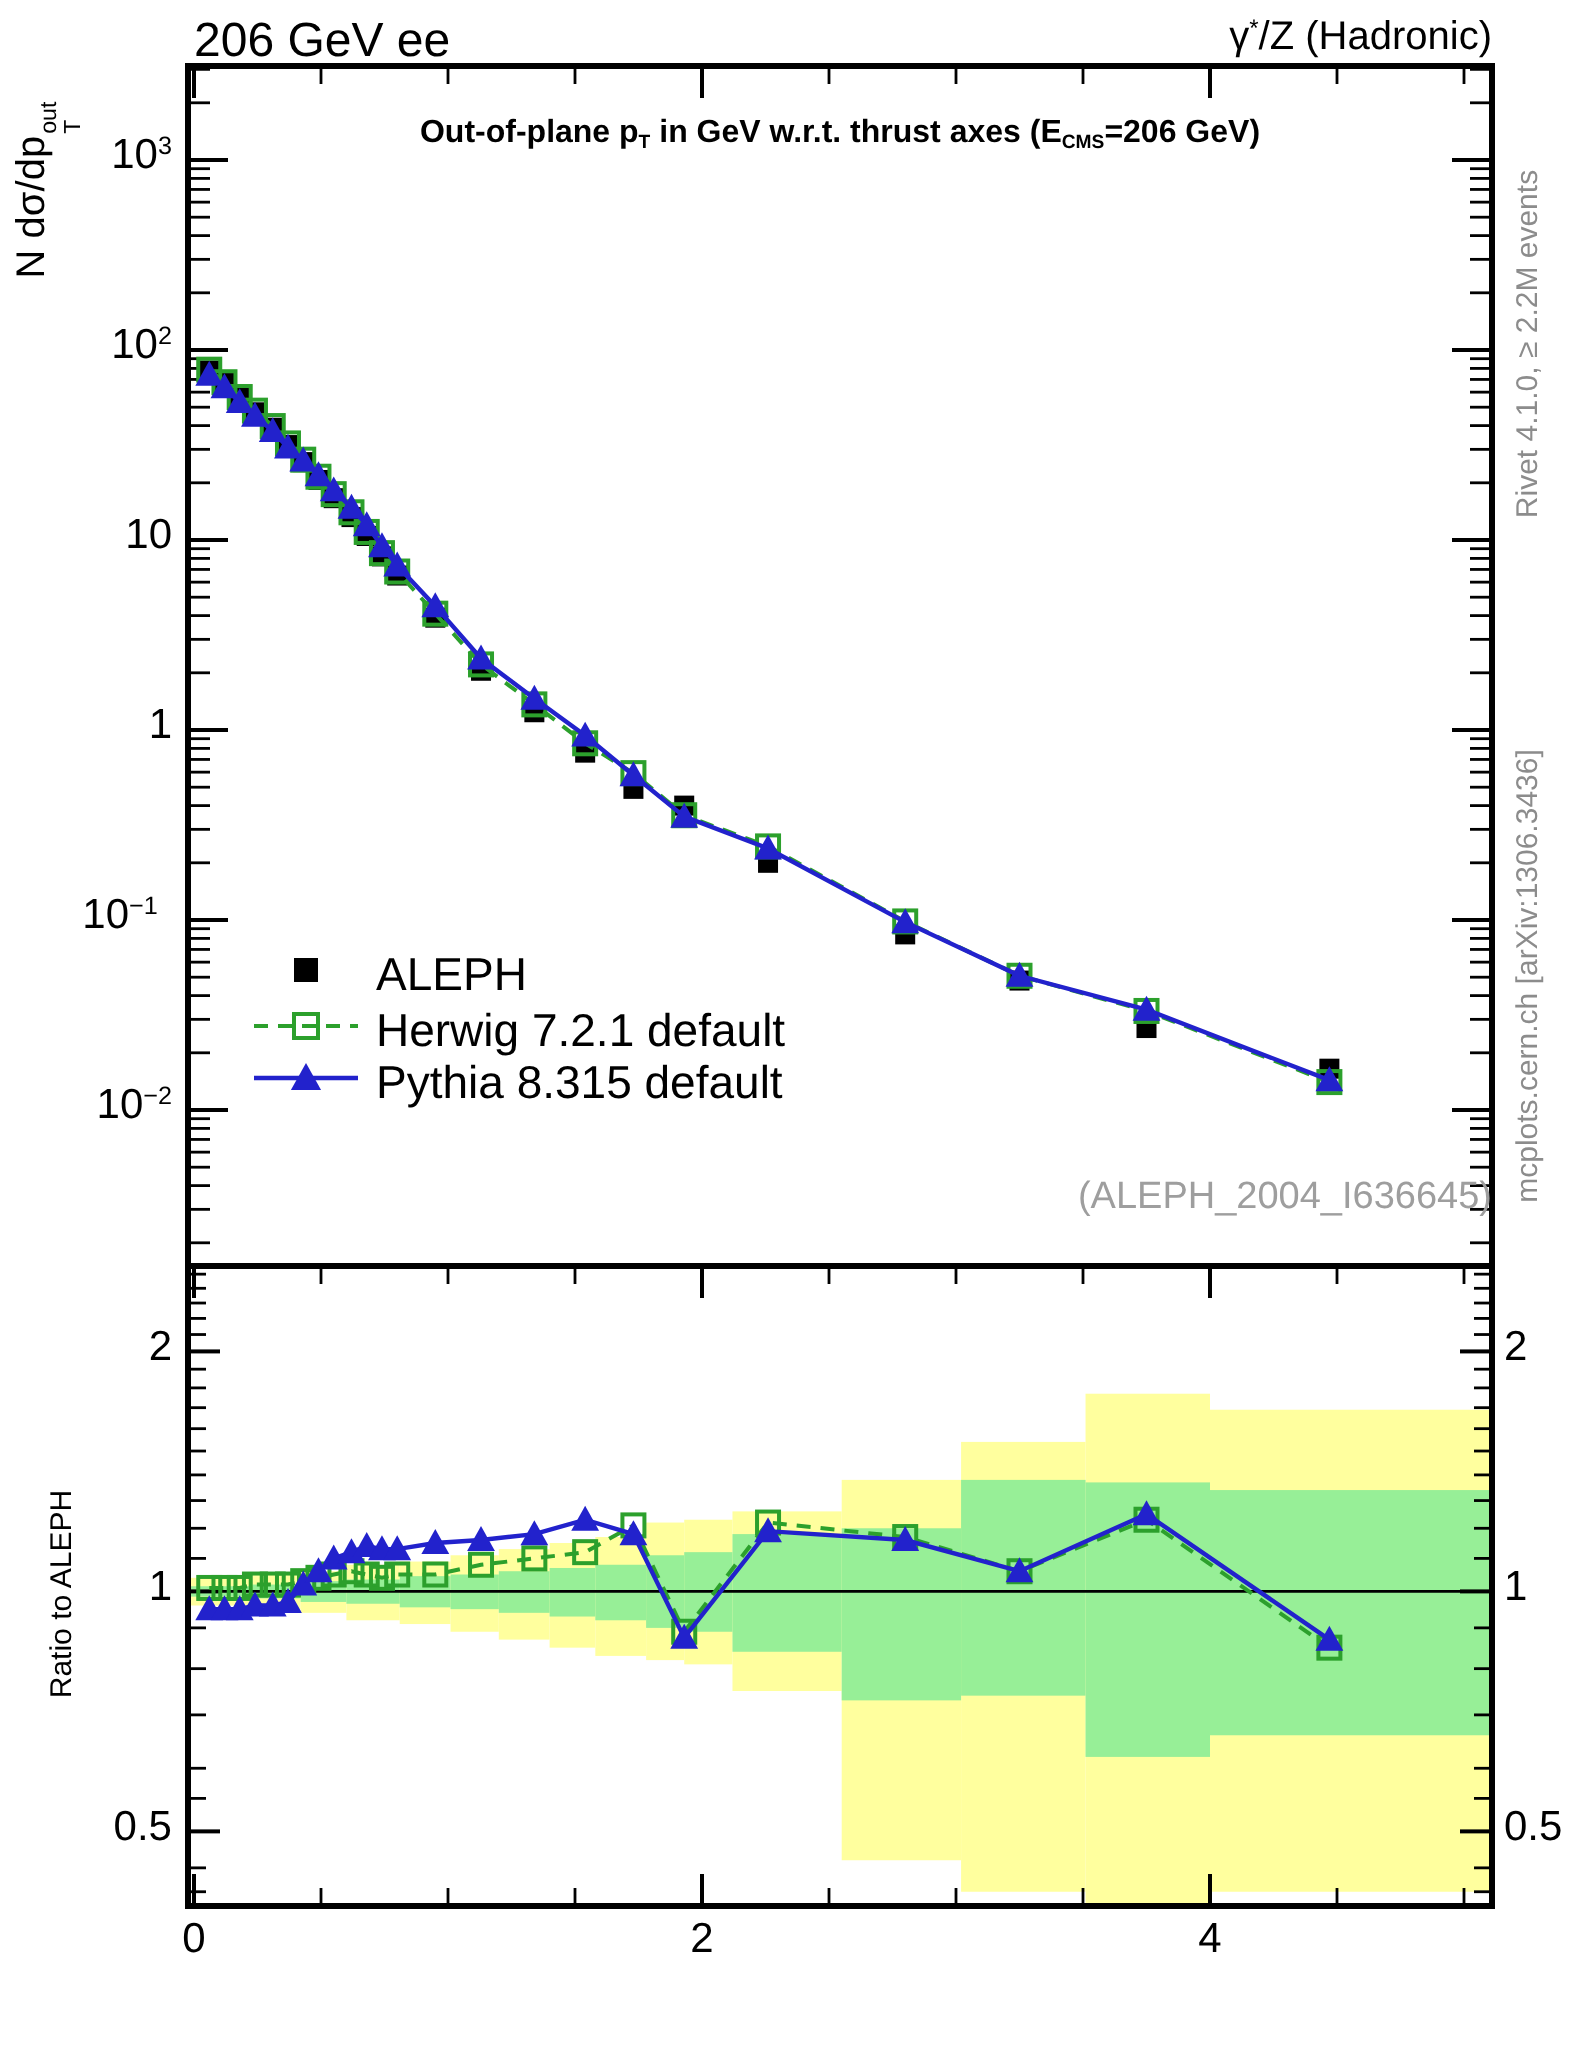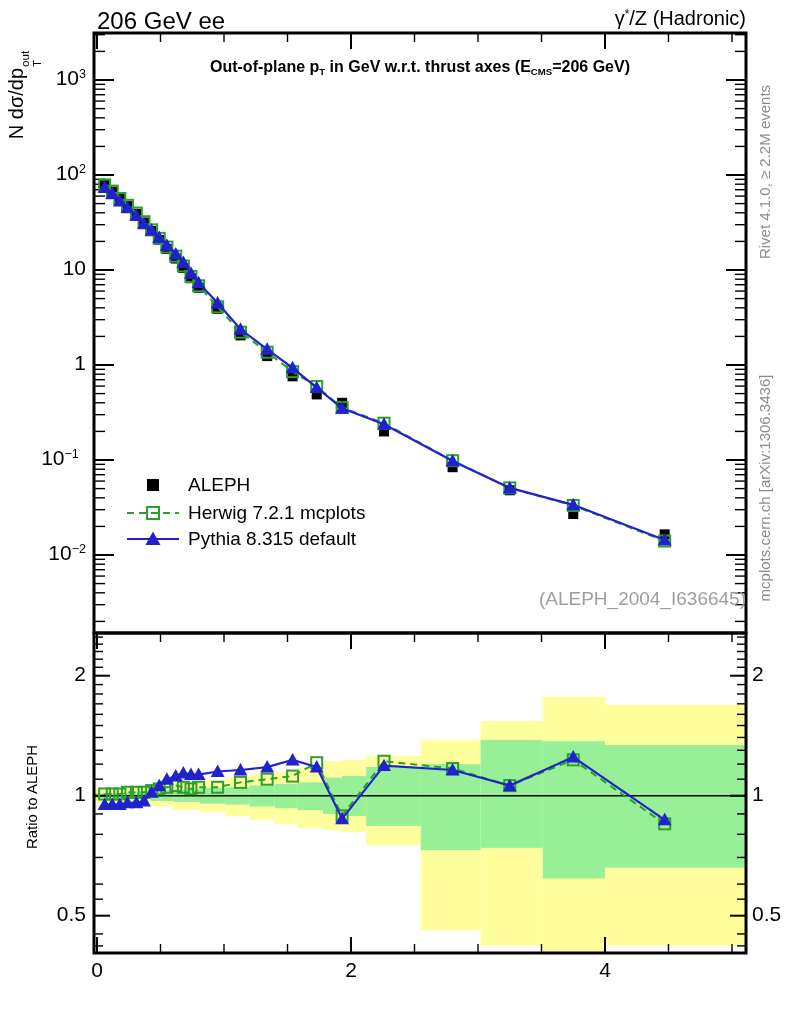--- a/index.html
+++ b/index.html
@@ -13,21 +13,21 @@
        vertical-align:-0.5em;text-align:left;margin-left:1px;}
   .t-header-left{left:97px;top:7px;font-size:24px;}
   .t-header-right{right:40px;top:7px;font-size:20px;}
   .t-title{left:94px;top:58px;width:652px;text-align:center;font-size:16px;font-weight:bold;}
   .t-ylabel{left:24px;top:95px;font-size:20px;transform:translate(-50%,-50%) rotate(-90deg);}
   .t-ratiolabel{left:31px;top:797px;font-size:15px;transform:translate(-50%,-50%) rotate(-90deg);}
   .t-xlabel{right:40px;top:984px;font-size:20px;}
   .t-watermark{left:94px;top:588px;width:652px;text-align:right;font-size:19px;color:#9e9e9e;}
   .t-rivet{left:764px;top:172px;font-size:15px;color:#8c8c8c;transform:translate(-50%,-50%) rotate(-90deg);}
   .t-mcplots{left:764px;top:488px;font-size:15px;color:#8c8c8c;transform:translate(-50%,-50%) rotate(-90deg);}
-  .leg{left:188px;font-size:19px;}
+  .leg{left:188px;font-size:23px;}
   .ticklab{font-size:21px;}
 </style>
 </head>
 <body>
 
 <div id="fig">
   <svg id="plot" width="786" height="1024">
       <g>
         <rect x="94" y="788.9105109555062" width="32.21000000000001" height="13.856175554921833" fill="#ffff9e"></rect>
         <rect x="126.21000000000001" y="787.2539453907227" width="24.129999999999995" height="17.325425541142636" fill="#ffff9e"></rect>
@@ -411,21 +411,21 @@
   <div class="abs t-ylabel">N  dσ/dp<span class="stk">
         <span>out</span>
         <span>T</span>
       </span></div>
   <div class="abs t-ratiolabel">Ratio to ALEPH</div>
   <div class="abs t-watermark">(ALEPH_2004_I636645)</div>
   <div class="abs t-rivet">Rivet 4.1.0, ≥ 2.2M events</div>
   <div class="abs t-mcplots">mcplots.cern.ch [arXiv:1306.3436]</div>
 
   <div class="abs leg" style="top:474px;">ALEPH</div>
-  <div class="abs leg" style="top:502px;">Herwig 7.2.1 mcplots</div>
+  <div class="abs leg" style="top:502px;">Herwig 7.2.1 default</div>
   <div class="abs leg" style="top:528px;">Pythia 8.315 default</div>
 <div class="abs ticklab" style="left: 34px; width: 52px; top: 66px; text-align: right;">10<span class="sup">3</span></div>
     <div class="abs ticklab" style="left: 34px; width: 52px; top: 161px; text-align: right;">10<span class="sup">2</span></div>
     <div class="abs ticklab" style="left: 34px; width: 52px; top: 256px; text-align: right;">10</div>
     <div class="abs ticklab" style="left: 34px; width: 52px; top: 351px; text-align: right;">1</div>
     <div class="abs ticklab" style="left: 34px; width: 52px; top: 446px; text-align: center;">10<span class="sup">−1</span></div>
     <div class="abs ticklab" style="left: 34px; width: 52px; top: 541px; text-align: right;">10<span class="sup">−2</span></div>
     <div class="abs ticklab" style="left: 77px; width: 40px; top: 958px; text-align: center;">0</div>
     <div class="abs ticklab" style="left: 331px; width: 40px; top: 958px; text-align: center;">2</div>
     <div class="abs ticklab" style="left: 585px; width: 40px; top: 958px; text-align: center;">4</div>

